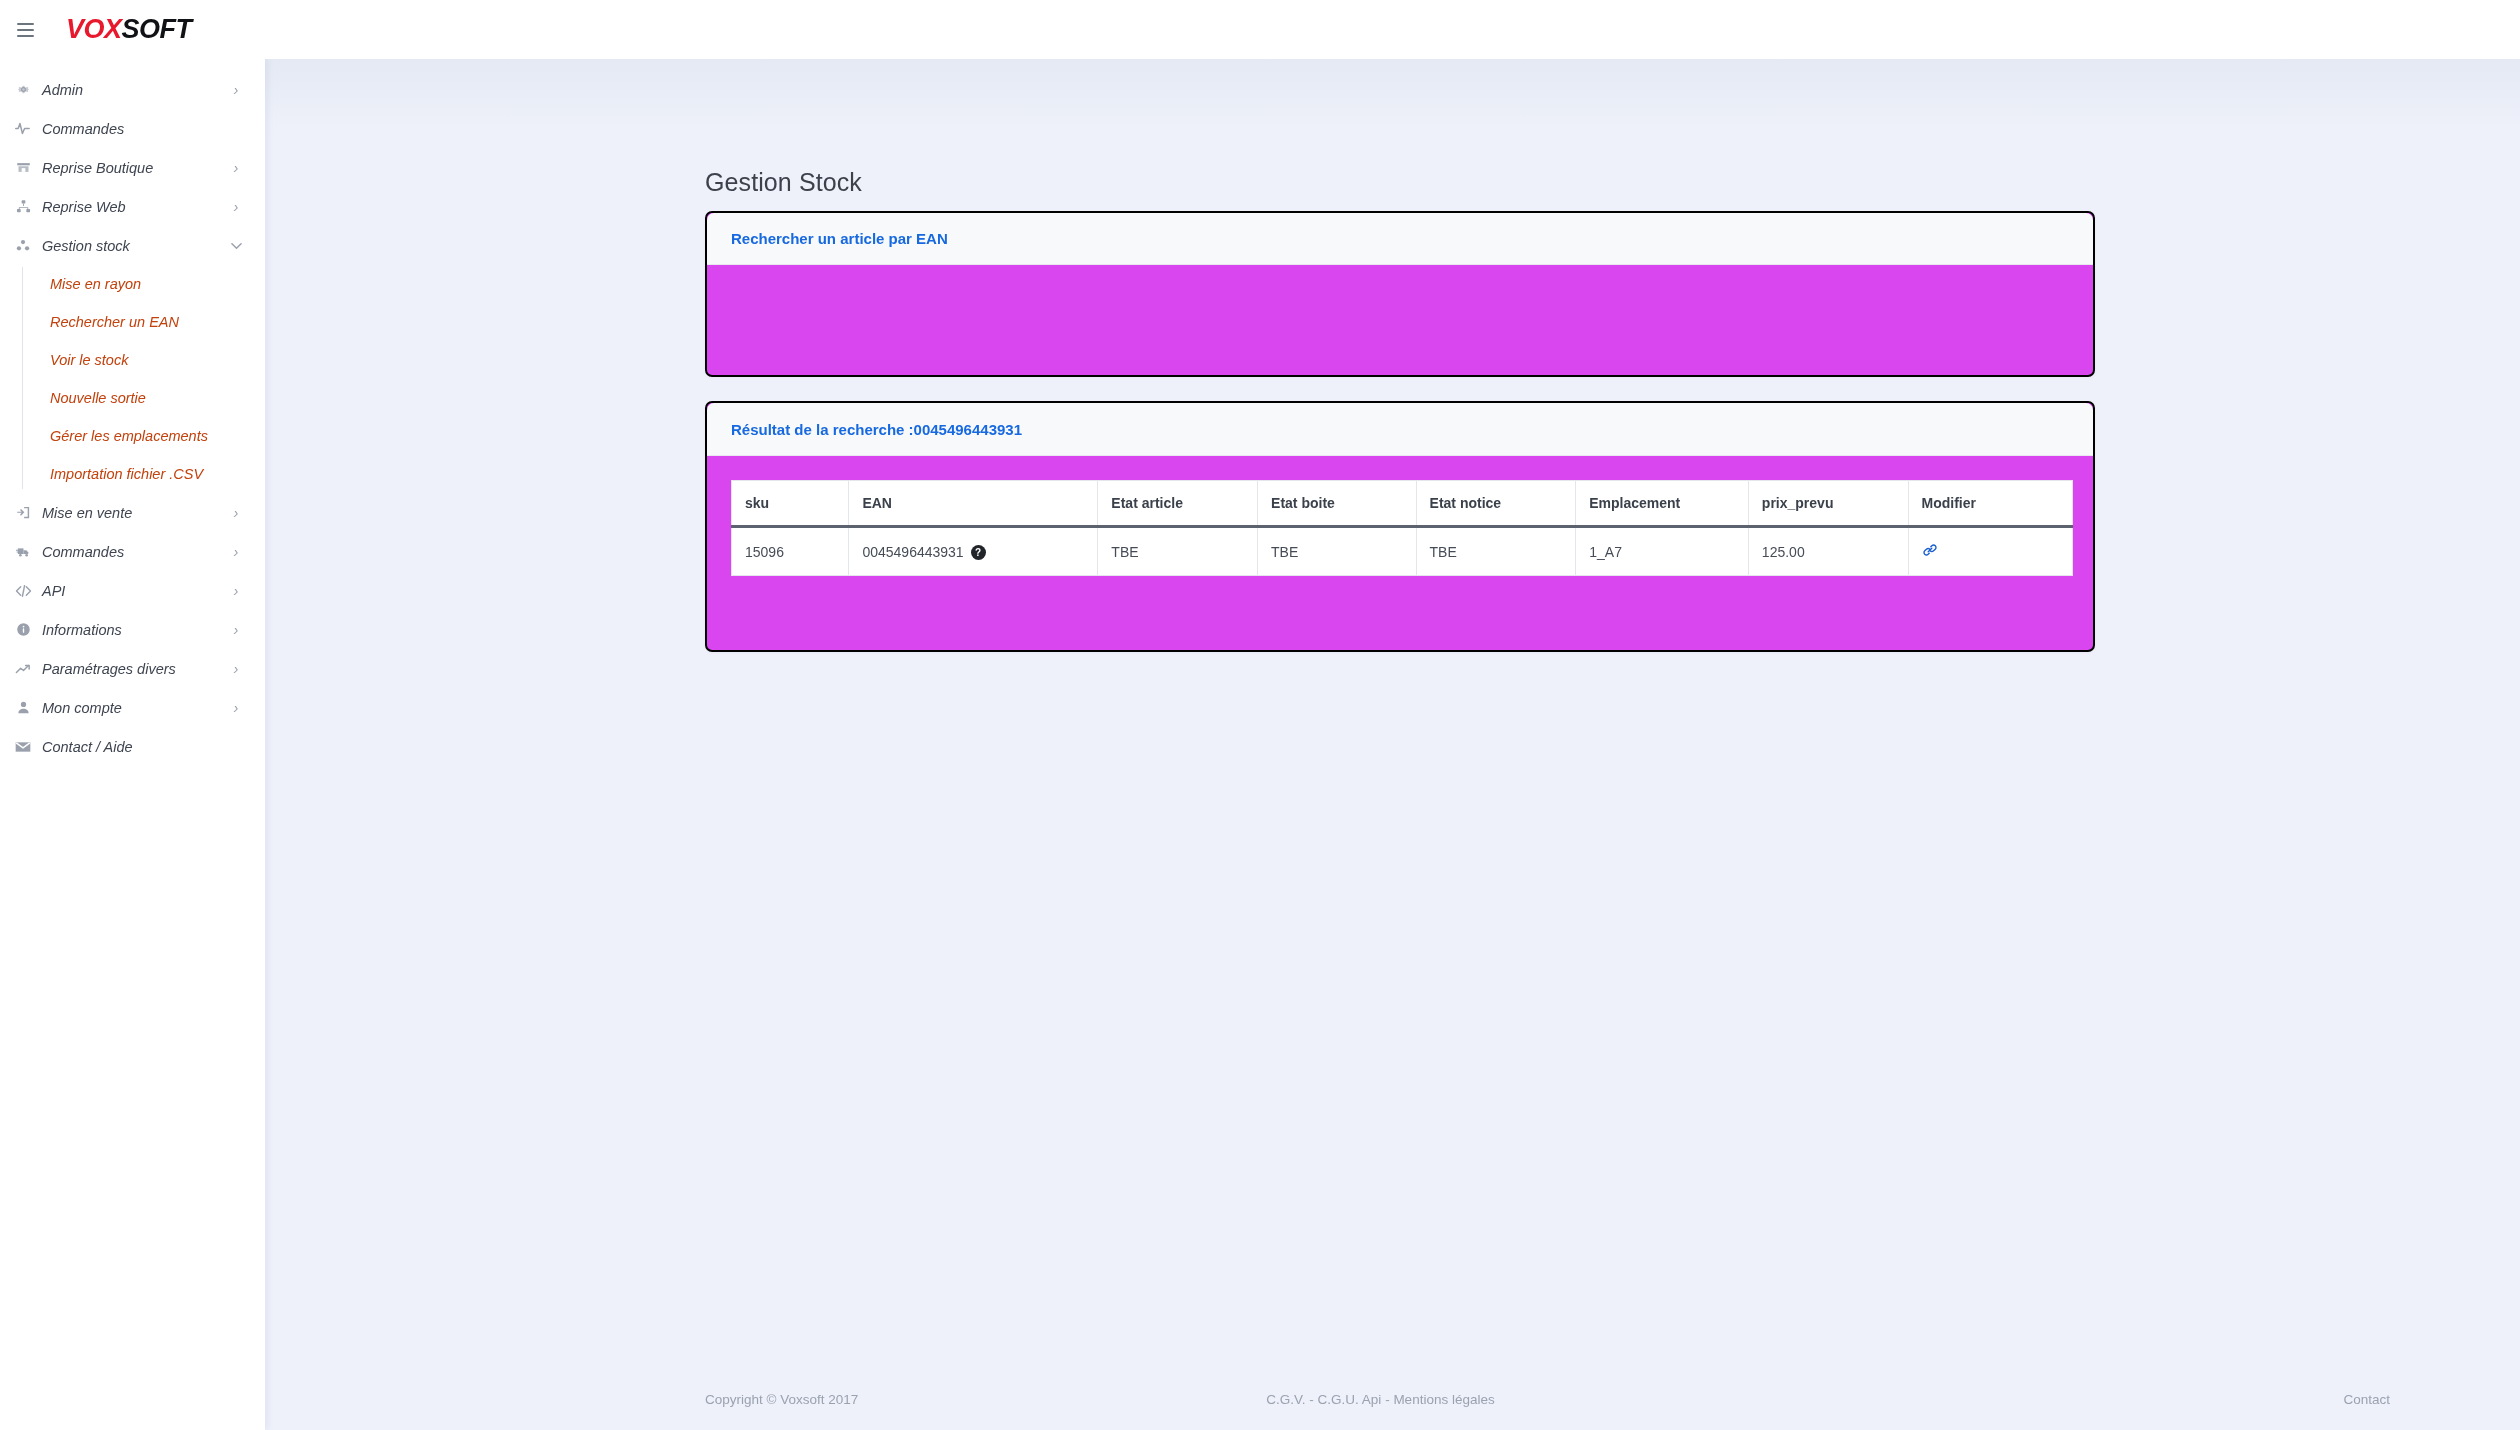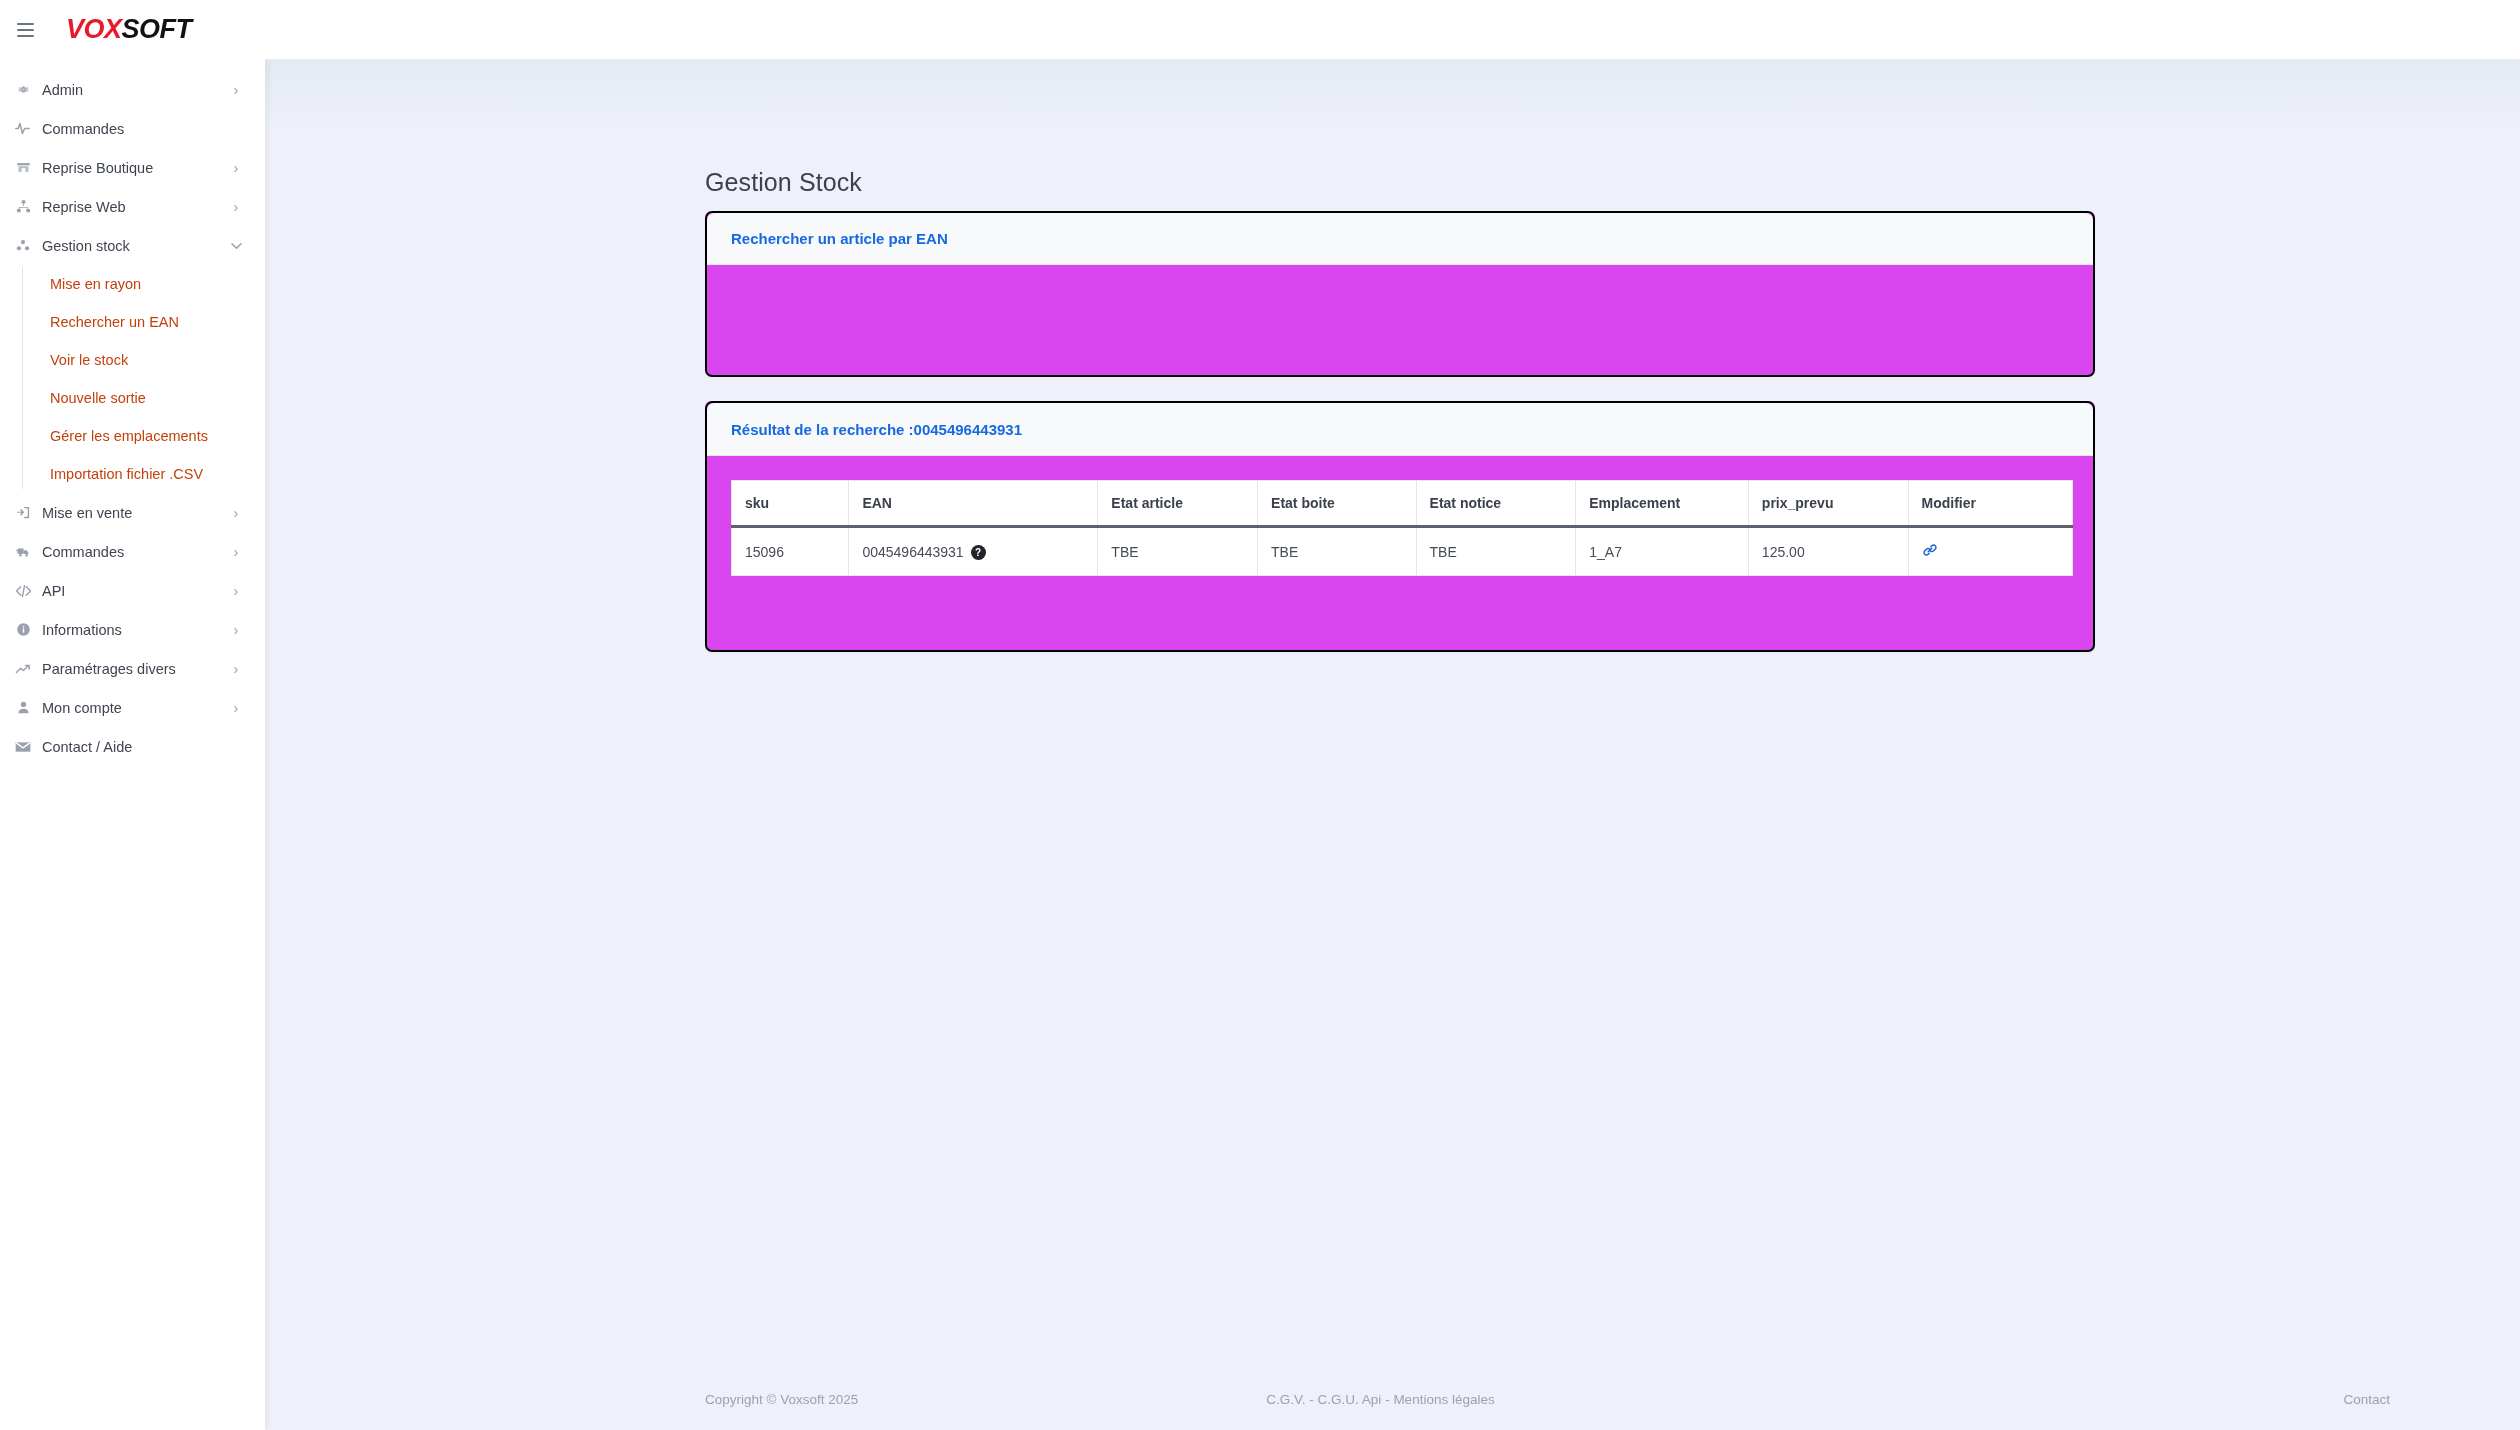--- a/index.html
+++ b/index.html
@@ -55,20 +55,21 @@
   #sidebar {
     position: absolute;
     top: 59px; left: 0;
     width: 265px;
     height: 1371px;
     background: #ffffff;
     box-shadow: 2px 0 7px rgba(100,110,140,.10);
     z-index: 10;
     padding-top: 11px;
     overflow: hidden;
+    font-style: italic;
   }
   .nav-item {
     height: 39px;
     display: flex;
     align-items: center;
     padding: 0 22px 0 10px;
     cursor: pointer;
     font-size: 14.5px;
     color: #3e4450;
     position: relative;
@@ -499,19 +500,19 @@
                   </svg>
               </span>
             </td>
           </tr>
         </tbody>
       </table>
     </div>
   </section>
 
   <footer id="footer">
-    <div class="f-left">Copyright © Voxsoft 2025</div>
+    <div class="f-left">Copyright © Voxsoft 2017</div>
     <div class="f-center">
       <span>C.G.V.</span><span> - </span><span>C.G.U. Api</span><span> - </span><span>Mentions légales</span>
     </div>
     <div class="f-right">Contact</div>
   </footer>
 </main>
 
 </body></html>

